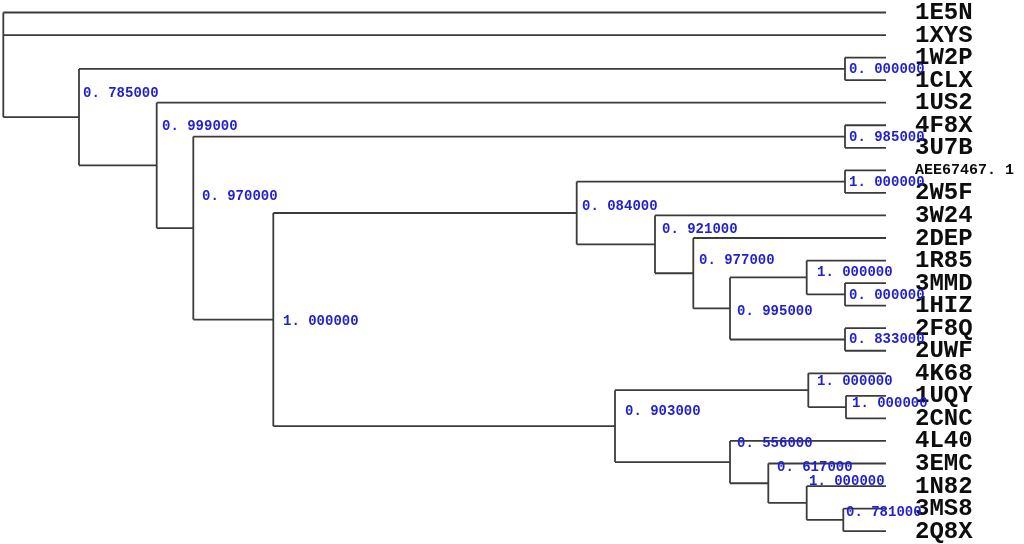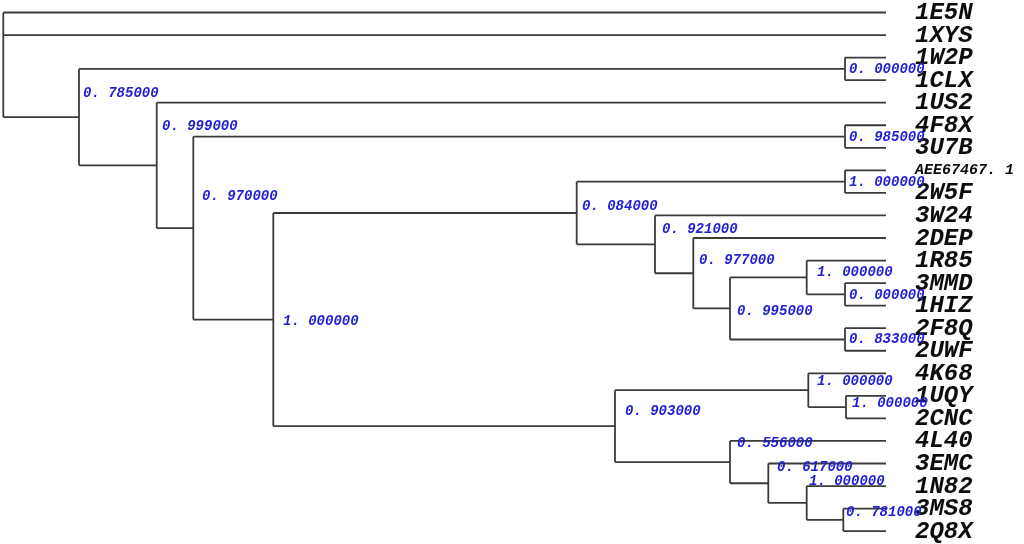--- a/index.html
+++ b/index.html
@@ -6,21 +6,20 @@
     margin: 0;
     padding: 0;
     background: #ffffff;
   }
   #stage {
     position: relative;
     width: 1024px;
     height: 544px;
     background: #0ea5e9;
     overflow: hidden;
-    font-style: italic;
   }
   svg text {
     font-family: "Liberation Mono", "DejaVu Sans Mono", monospace;
     font-weight: bold;
   }
   .leaf-label {
     font-size: 24px;
     fill: #0d0d0d;
   }
   .leaf-label-small {

